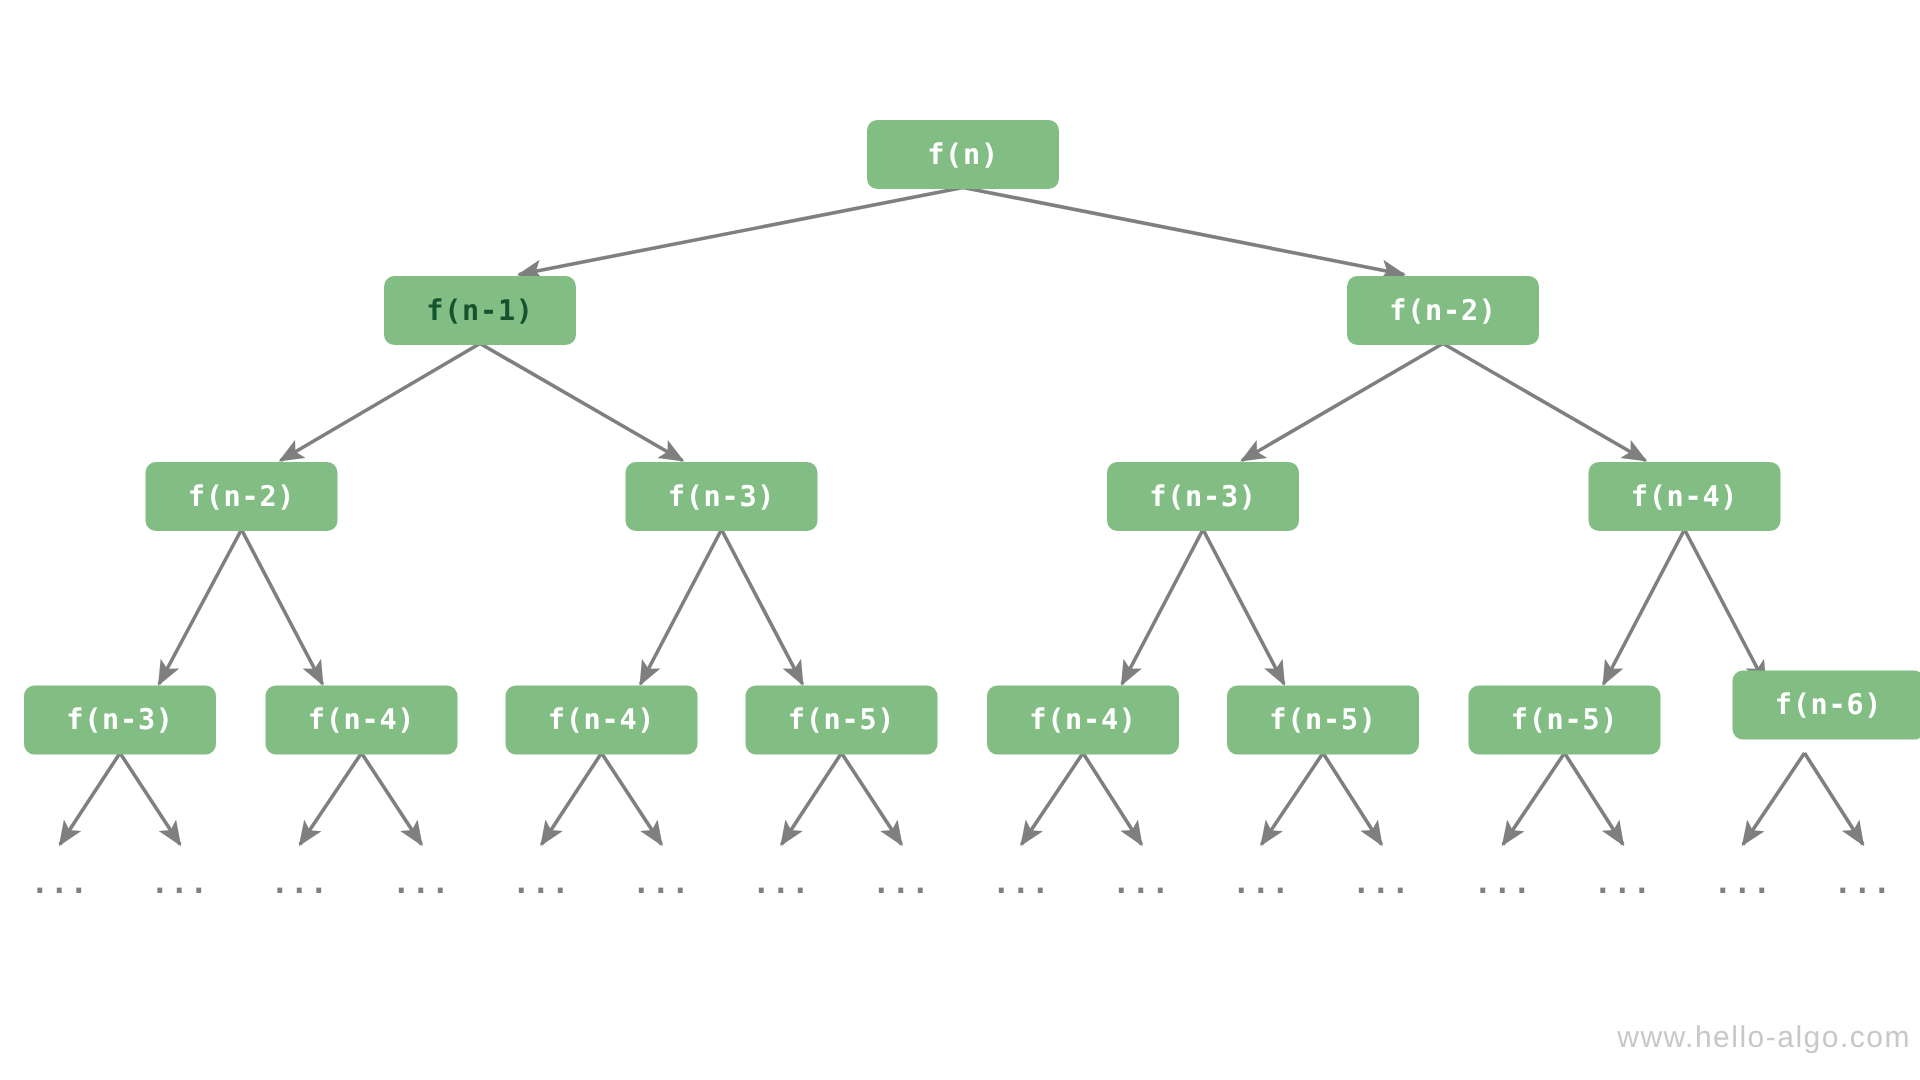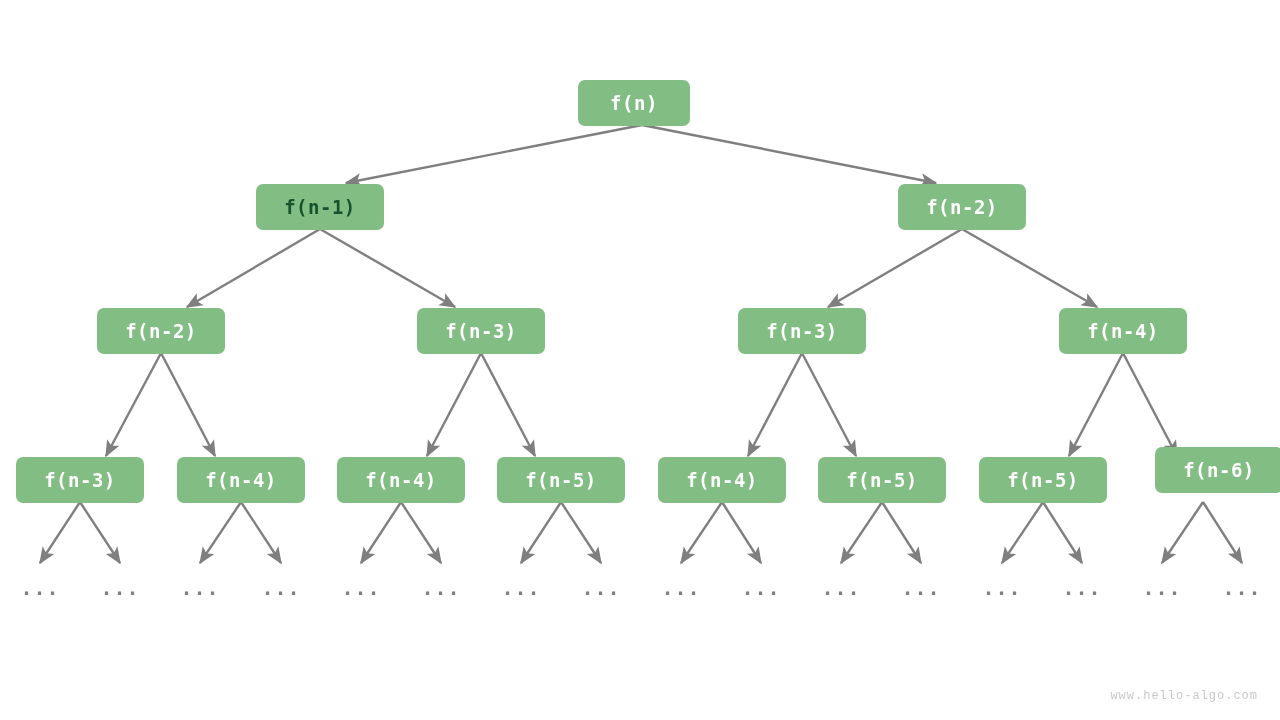--- a/index.html
+++ b/index.html
@@ -50,25 +50,25 @@
     font-family: "DejaVu Sans Mono", "Liberation Mono", monospace;
     font-size: 20px;
     font-weight: bold;
     line-height: 1;
     letter-spacing: 1px;
     text-align: center;
     user-select: none;
   }
   #watermark {
     position: absolute;
-    right: 22px;
+    right: 6px;
     bottom: 18px;
     color: #c8c8c8;
-    font-family: Liberation Mono, monospace;
-    font-size: 12px;
+    font-family: Liberation Sans, sans-serif;
+    font-size: 20px;
     letter-spacing: 1px;
     line-height: 1;
     user-select: none;
   }
 </style>
 </head>
 <body>
 
 <div id="diagram-root">
 
@@ -106,21 +106,21 @@
         <line x1="882" y1="502" x2="841" y2="563" stroke="#7f7f7f" stroke-width="2.4" stroke-linecap="butt" marker-end="url(#arrowhead)"></line>
         <line x1="882" y1="502" x2="921" y2="563" stroke="#7f7f7f" stroke-width="2.4" stroke-linecap="butt" marker-end="url(#arrowhead)"></line>
         <line x1="1043" y1="502" x2="1002" y2="563" stroke="#7f7f7f" stroke-width="2.4" stroke-linecap="butt" marker-end="url(#arrowhead)"></line>
         <line x1="1043" y1="502" x2="1082" y2="563" stroke="#7f7f7f" stroke-width="2.4" stroke-linecap="butt" marker-end="url(#arrowhead)"></line>
         <line x1="1203" y1="502" x2="1162" y2="563" stroke="#7f7f7f" stroke-width="2.4" stroke-linecap="butt" marker-end="url(#arrowhead)"></line>
         <line x1="1203" y1="502" x2="1242" y2="563" stroke="#7f7f7f" stroke-width="2.4" stroke-linecap="butt" marker-end="url(#arrowhead)"></line>
       </g>
   </svg>
 
   <div id="node-layer">
-      <div class="node" style="left: 578px; top: 80px; width: 112px; height: 46px; background: rgb(130, 189, 132); color: rgb(255, 255, 255); border-radius: 7px;">
+      <div class="node" style="left: 578px; top: 80px; width: 128px; height: 46px; background: rgb(130, 189, 132); color: rgb(255, 255, 255); border-radius: 7px;">
         <span>f(n)</span>
       </div>
       <div class="node" style="left: 256px; top: 184px; width: 128px; height: 46px; background: rgb(130, 189, 132); color: #14532d; border-radius: 7px;">
         <span>f(n-1)</span>
       </div>
       <div class="node" style="left: 898px; top: 184px; width: 128px; height: 46px; background: rgb(130, 189, 132); color: rgb(255, 255, 255); border-radius: 7px;">
         <span>f(n-2)</span>
       </div>
       <div class="node" style="left: 97px; top: 308px; width: 128px; height: 46px; background: rgb(130, 189, 132); color: rgb(255, 255, 255); border-radius: 7px;">
         <span>f(n-2)</span>

